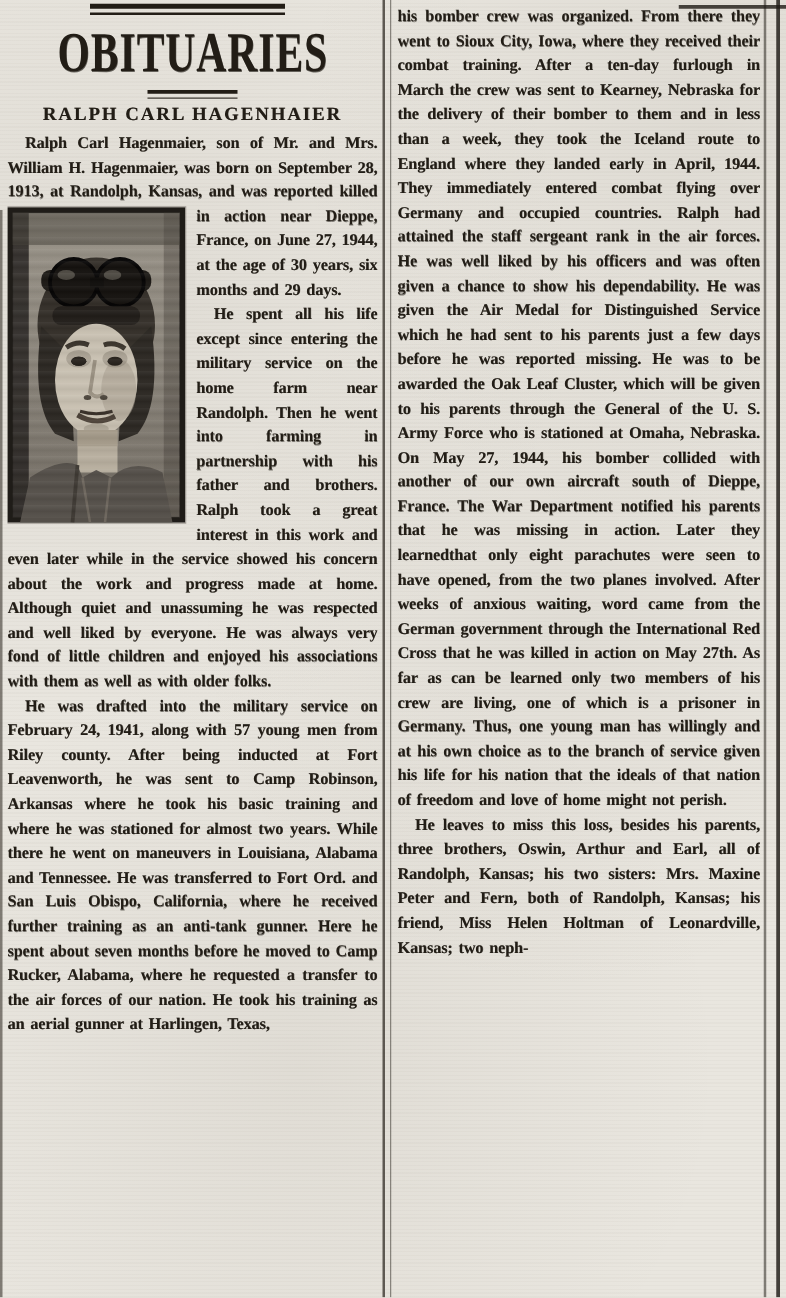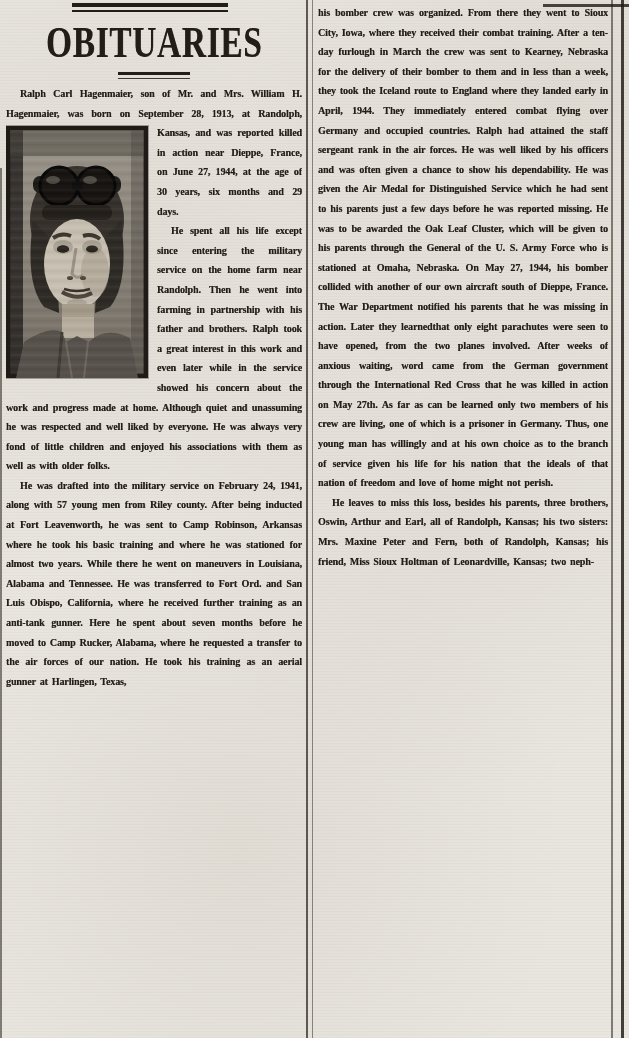--- a/index.html
+++ b/index.html
@@ -87,21 +87,21 @@
     text-align: center;
     font-size: 15px;
     font-weight: bold;
     letter-spacing: 1.6px;
     white-space: nowrap;
     margin: 2px 0 3px 0;
     text-shadow: .3px .3px .4px rgba(33,29,23,.6);
   }
   
   .article-body, .right-col {
-    font-size: 10px;
+    font-size: 13px;
     line-height: 19.6px;
     font-weight: 700;
     letter-spacing: -0.1px;
     word-spacing: 1.5px;
     text-align: justify;
     text-shadow: .3px .3px .45px rgba(33,29,23,.55);
   }
   p.para { margin: 0; }
   p.indent { text-indent: 14px; }
   
@@ -121,20 +121,21 @@
   <div class="left-col">
 
     <div class="masthead">
       <div class="rule-top"></div>
       <div class="headline">
         <span>OBITUARIES</span>
       </div>
       <div class="rule-bottom"></div>
     </div>
 
+    <div class="name-heading">RALPH CARL HAGENHAIER</div>
 
     <div class="article-body">
       <p class="para indent">
         <span>Ralph Carl Hagenmaier, son of Mr. and Mrs. William H. Hagenmaier, was born on September 28, 1913, at Randolph, Kansas, and</span>
         <span class="photo-wrap">
           <svg viewBox="0 0 142 252" xmlns="http://www.w3.org/2000/svg">
             <defs>
               <linearGradient id="pg" x1="0" y1="0" x2="0" y2="1">
                 <stop offset="0" stop-color="#9b958a"></stop>
                 <stop offset="0.5" stop-color="#8a847a"></stop>
@@ -193,20 +194,20 @@
       </p>
       <p class="para indent">He spent all his life except since entering the military service on the home farm near Randolph. Then he went into farming in partnership with his father and brothers. Ralph took a great interest in this work and even later while in the service showed his concern about the work and progress made at home. Although quiet and unassuming he was respected and well liked by everyone. He was always very fond of little children and enjoyed his associations with them as well as with older folks.</p>
       <p class="para indent">He was drafted into the military service on February 24, 1941, along with 57 young men from Riley county. After being inducted at Fort Leavenworth, he was sent to Camp Robinson, Arkansas where he took his basic training and where he was stationed for almost two years. While there he went on maneuvers in Louisiana, Alabama and Tennessee. He was transferred to Fort Ord. and San Luis Obispo, California, where he received further training as an anti-tank gunner. Here he spent about seven months before he moved to Camp Rucker, Alabama, where he requested a transfer to the air forces of our nation. He took his training as an aerial gunner at Harlingen, Texas,</p>
     </div>
   </div>
 
   <div class="col-divider"></div>
 
   <div class="right-col">
     <p class="para">his bomber crew was organized. From there they went to Sioux City, Iowa, where they received their combat training. After a ten-day furlough in March the crew was sent to Kearney, Nebraska for the delivery of their bomber to them and in less than a week, they took the Iceland route to England where they landed early in April, 1944. They immediately entered combat flying over Germany and occupied countries. Ralph had attained the staff sergeant rank in the air forces. He was well liked by his officers and was often given a chance to show his dependability. He was given the Air Medal for Distinguished Service which he had sent to his parents just a few days before he was reported missing. He was to be awarded the Oak Leaf Cluster, which will be given to his parents through the General of the U. S. Army Force who is stationed at Omaha, Nebraska. On May 27, 1944, his bomber collided with another of our own aircraft south of Dieppe, France. The War Department notified his parents that he was missing in action. Later they learnedthat only eight parachutes were seen to have opened, from the two planes involved. After weeks of anxious waiting, word came from the German government through the International Red Cross that he was killed in action on May 27th. As far as can be learned only two members of his crew are living, one of which is a prisoner in Germany. Thus, one young man has willingly and at his own choice as to the branch of service given his life for his nation that the ideals of that nation of freedom and love of home might not perish.</p>
-    <p class="para indent">He leaves to miss this loss, besides his parents, three brothers, Oswin, Arthur and Earl, all of Randolph, Kansas; his two sisters: Mrs. Maxine Peter and Fern, both of Randolph, Kansas; his friend, Miss Sioux Holtman of Leonardville, Kansas; two neph-</p>
+    <p class="para indent">He leaves to miss this loss, besides his parents, three brothers, Oswin, Arthur and Earl, all of Randolph, Kansas; his two sisters: Mrs. Maxine Peter and Fern, both of Randolph, Kansas; his friend, Miss Helen Holtman of Leonardville, Kansas; two neph-</p>
   </div>
 
   <div class="right-edge-rule"></div>
   <div class="left-edge-rule"></div>
   <div class="top-right-rule"></div>
 
 </div>
 
 </body></html>

